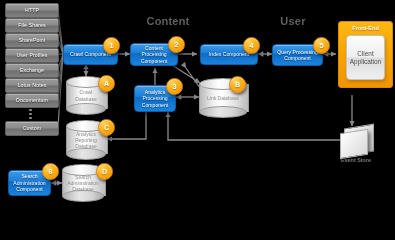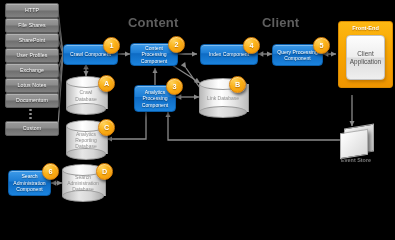--- a/index.html
+++ b/index.html
@@ -65,22 +65,22 @@
     position:absolute;width:15px;height:15px;border-radius:50%;
     background:radial-gradient(circle at 34% 28%,#ffd35c 0%,#fbb117 42%,#ef8f05 100%);
     border:1px solid #d98106;
     box-shadow:1px 2px 3px rgba(0,0,0,.55), inset 0 1px 1px rgba(255,255,255,.5);
     color:#fff;font-size:7.2px;font-weight:bold;line-height:15px;text-align:center;
     text-shadow:0 1px 1px rgba(160,90,0,.7);z-index:8;
   }
 
   
   .caption{
-    position:absolute;color:#5f5f5f;font-size:13px;font-weight:bold;
-    letter-spacing:.2px;
+    position:absolute;color:#5f5f5f;font-size:11px;font-weight:bold;
+    letter-spacing:.2px;text-align:center;
   }
 
   
   #frontend{
     position:absolute;
     background:linear-gradient(180deg,#fdb813 0%,#f7a400 50%,#ef9500 100%);
     border:1px solid #d98a00;border-radius:3px;
     box-shadow:3px 4px 6px rgba(0,0,0,.6);
   }
   #frontend .fe-title{
@@ -163,21 +163,21 @@
 
       <path d="M352,95 L352,126" marker-end="url(#ah)"></path>
 
       <path d="M200,88 L186,68" marker-end="url(#ahs)"></path>
 
       <path d="M51,183 L62,183" marker-end="url(#ah)" marker-start="url(#ahs)"></path>
     </g>
   </svg>
 
   <div class="caption" style="left:128px;top:15px;width:80px;">Content</div>
-  <div class="caption" style="left:262px;top:15px;width:62px;">Client</div>
+  <div class="caption" style="left:262px;top:15px;width:62px;">User</div>
 
   <div class="src" style="top:3px;">HTTP</div>
   <div class="src" style="top:18px;">File Shares</div>
   <div class="src" style="top:33px;">SharePoint</div>
   <div class="src" style="top:48px;">User Profiles</div>
   <div class="src" style="top:63px;">Exchange</div>
   <div class="src" style="top:78px;">Lotus Notes</div>
   <div class="src" style="top:93px;">Documentum</div>
 
   <div class="dots" style="top:109px;">

